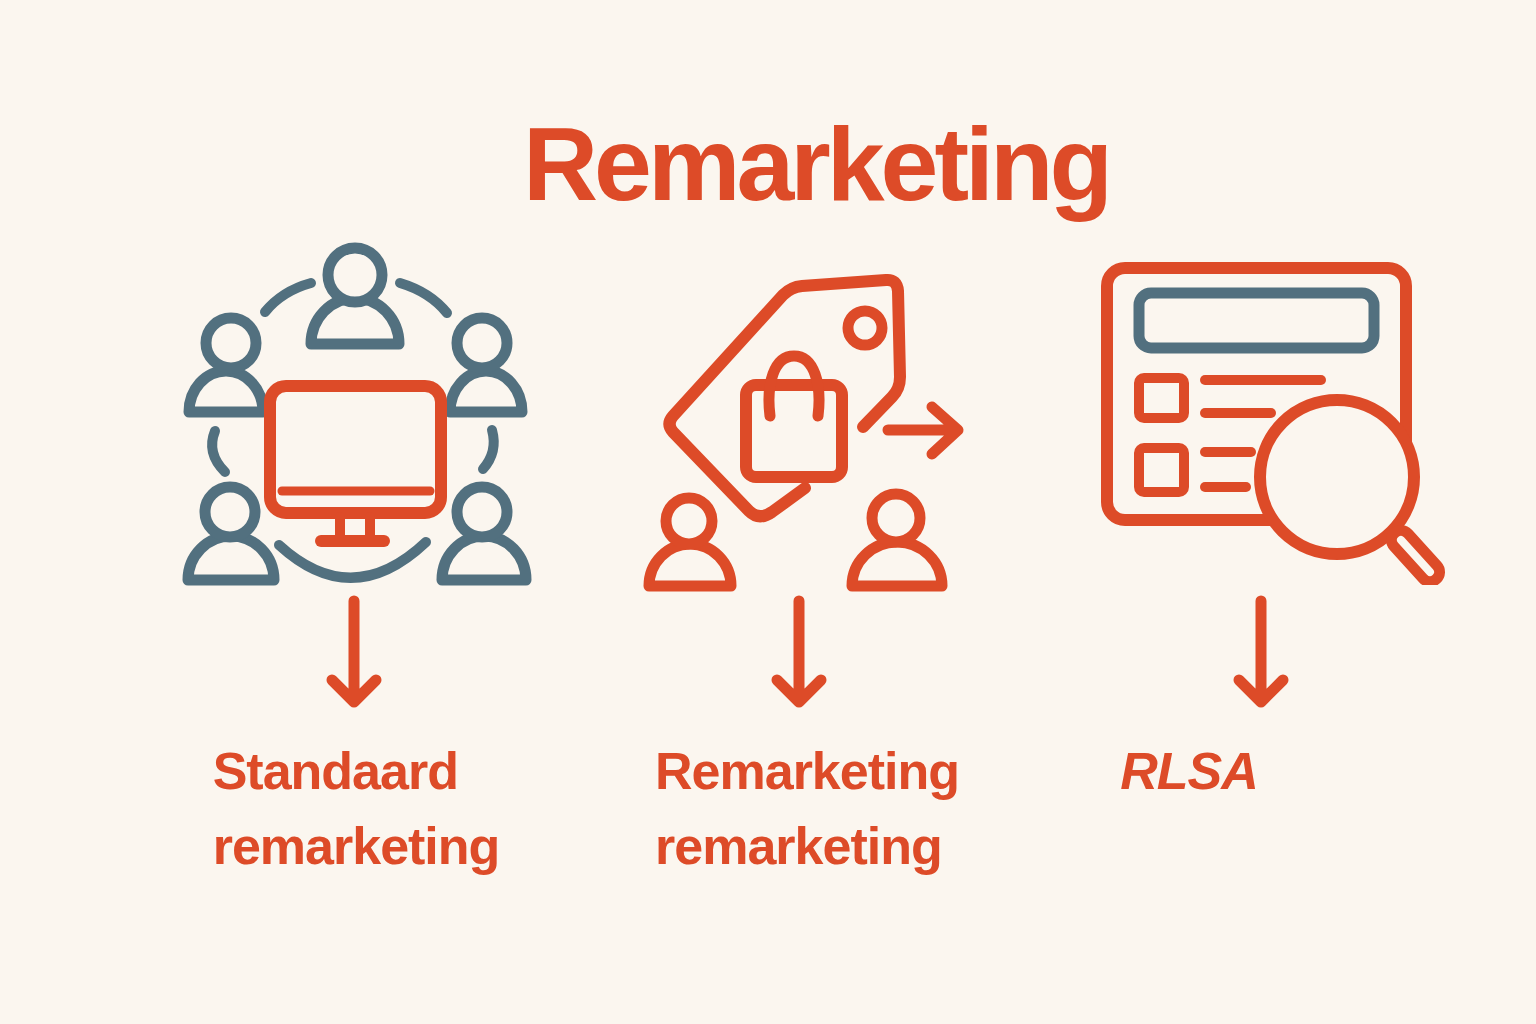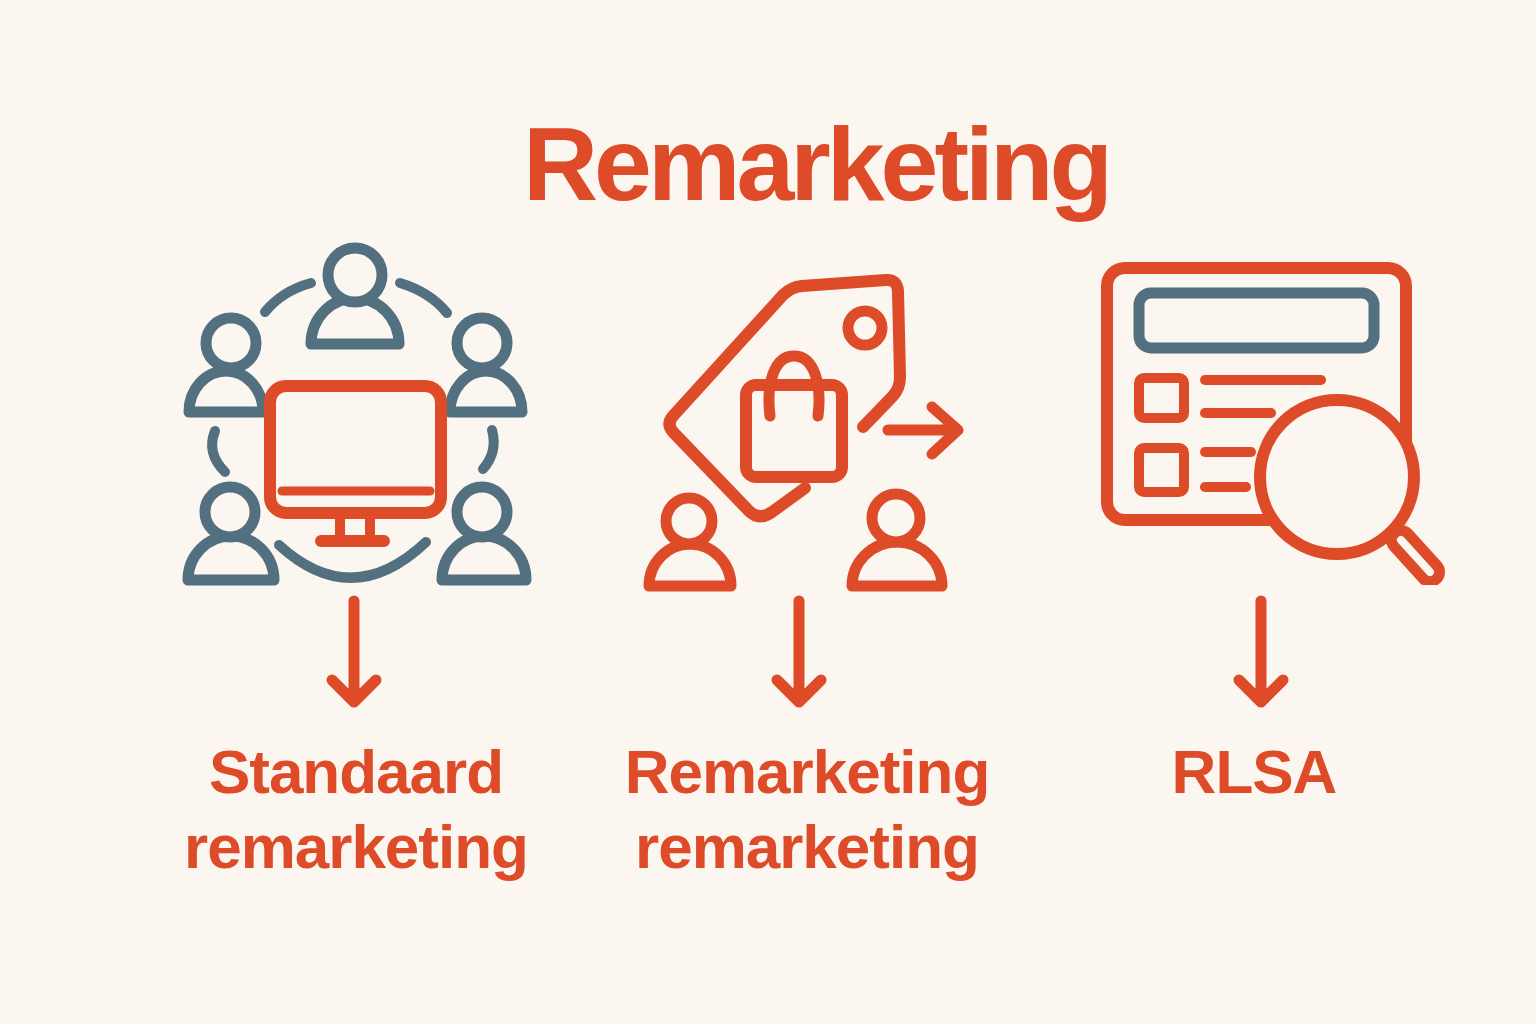--- a/index.html
+++ b/index.html
@@ -22,26 +22,26 @@
   .icon-svg{position:absolute;display:block;}
   #icon1{left:140px;top:235px;width:360px;height:360px;}
   #icon2{left:600px;top:255px;width:350px;height:345px;}
   #icon3{left:1055px;top:255px;width:360px;height:330px;}
   .arrow-svg{position:absolute;top:592px;width:70px;height:120px;}
   #arrow1{left:280px;}
   #arrow2{left:725px;}
   #arrow3{left:1187px;}
   .label{
     position:absolute;top:734px;transform:translateX(-50%);
-    font-size:62px;line-height:75px;font-weight:700;letter-spacing:-1px;
-    color:var(--orange);text-align:center;white-space:nowrap;
+    font-size:52px;line-height:75px;font-weight:700;letter-spacing:-1px;
+    color:var(--orange);text-align:left;white-space:nowrap;
   }
   #label1{left:317px;}
   #label2{left:768px;}
-  #label3{left:1215px;}
+  #label3{left:1150px;font-style:italic;}
   
   .o{stroke:var(--orange);fill:none;stroke-linecap:round;stroke-linejoin:round;}
   .s{stroke:var(--slate);fill:none;stroke-linecap:round;stroke-linejoin:round;}
   .fb{fill:var(--bg);}
 </style>
 </head>
 <body>
 
 <div class="stage">
 

